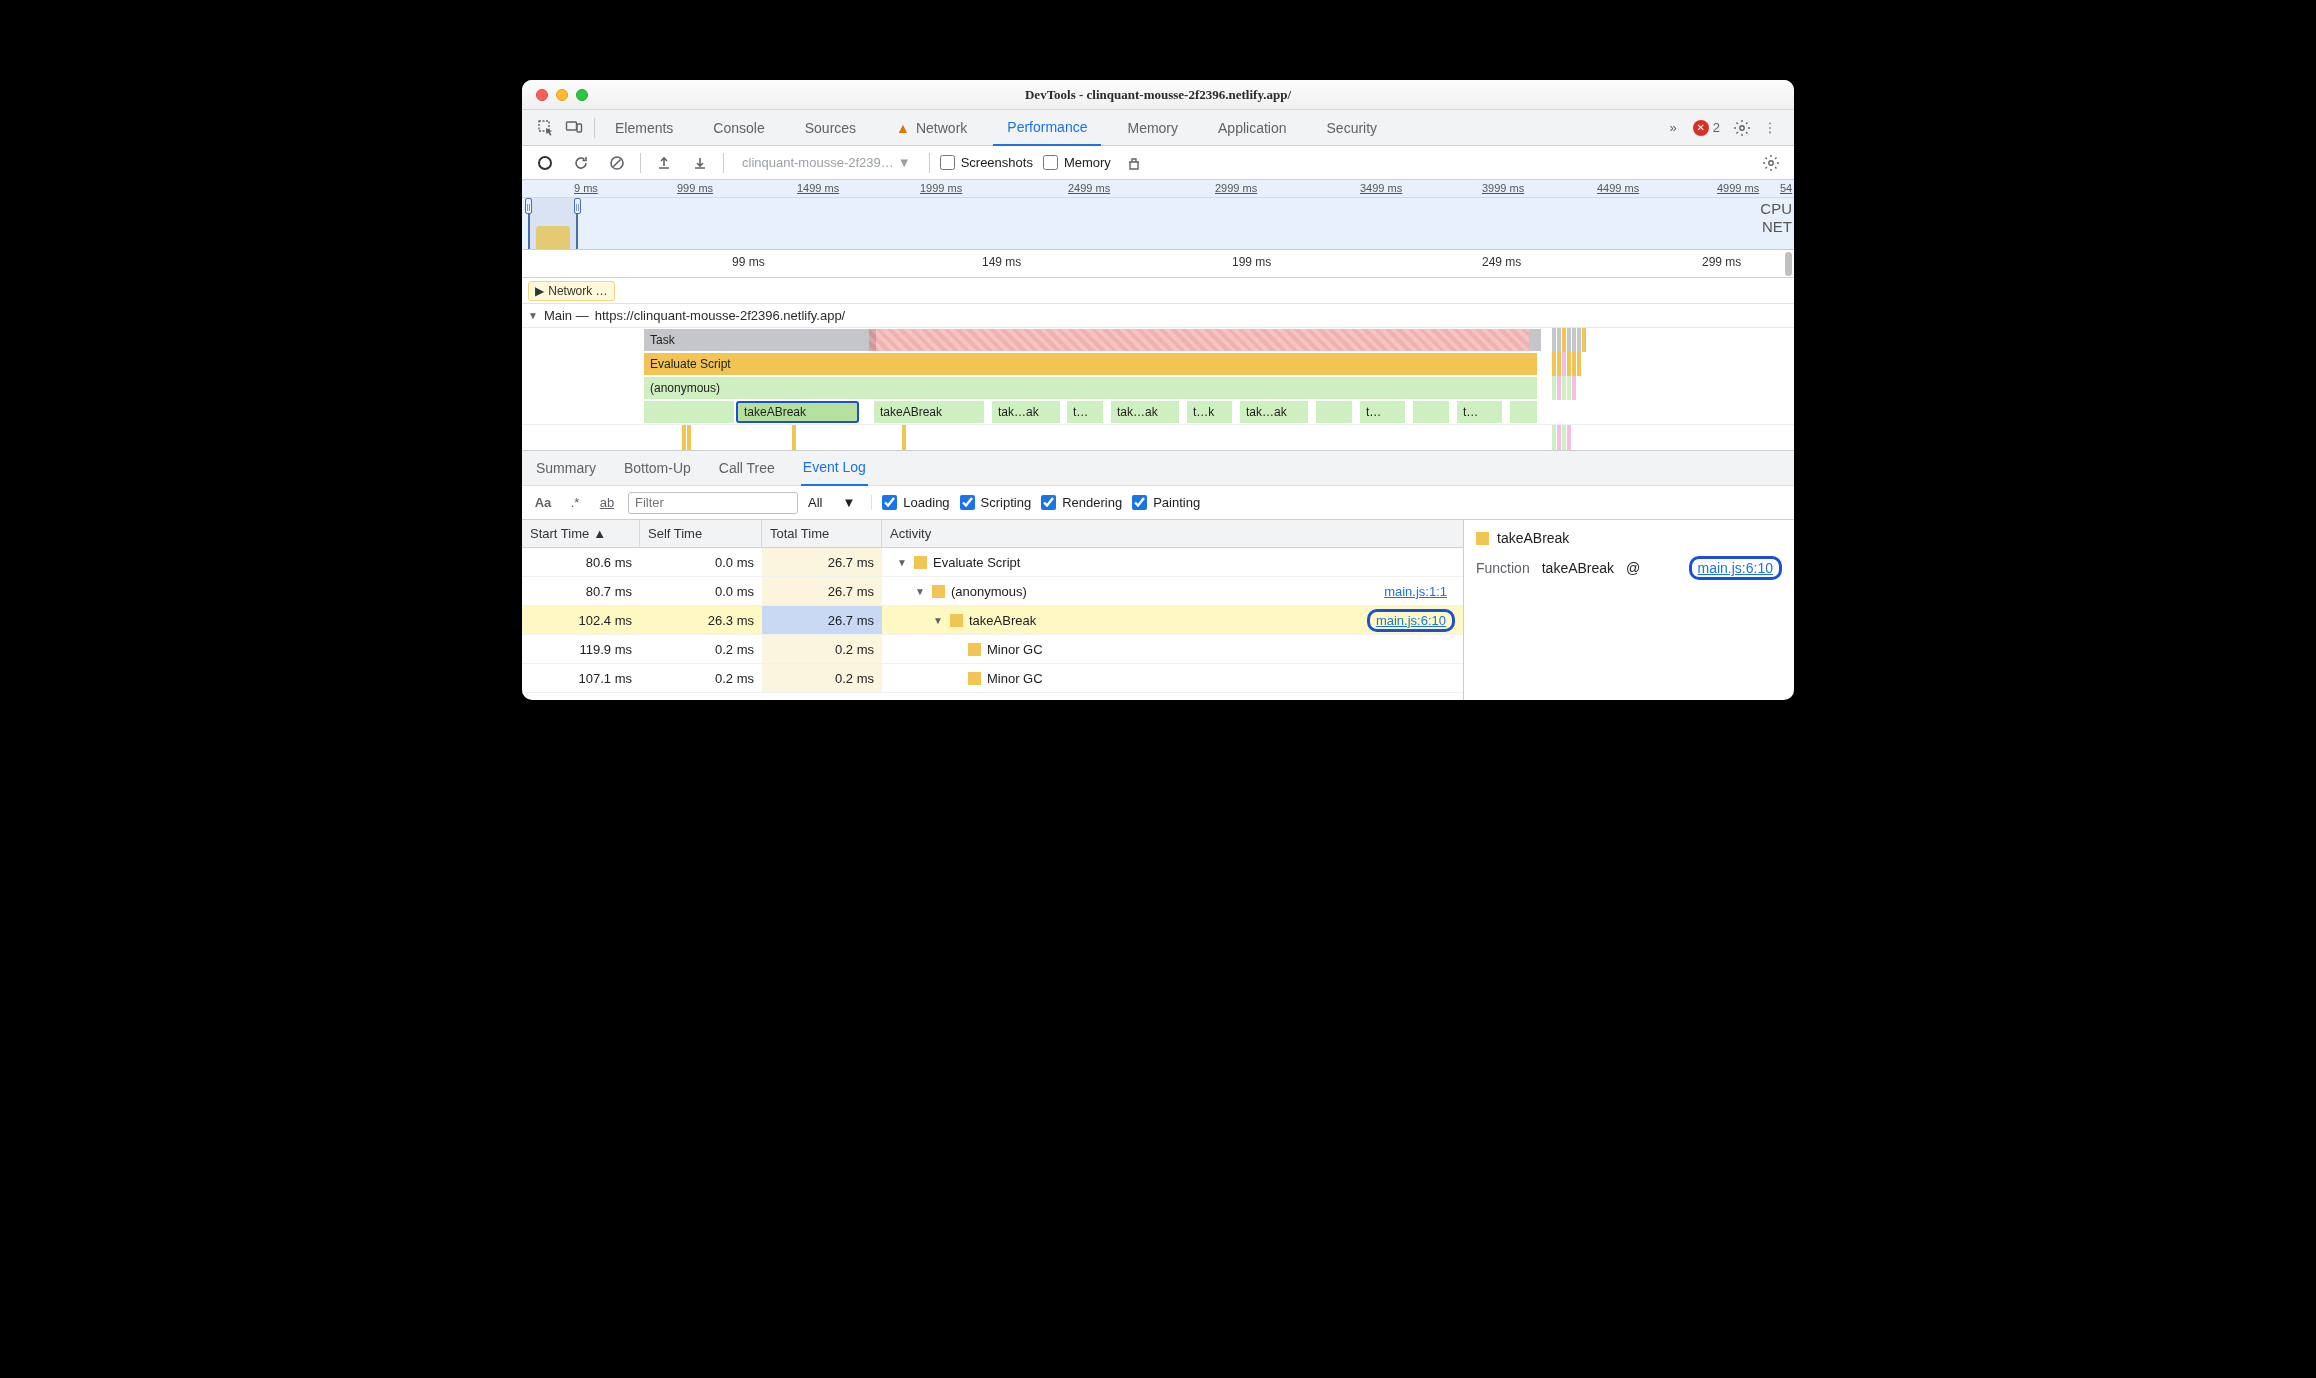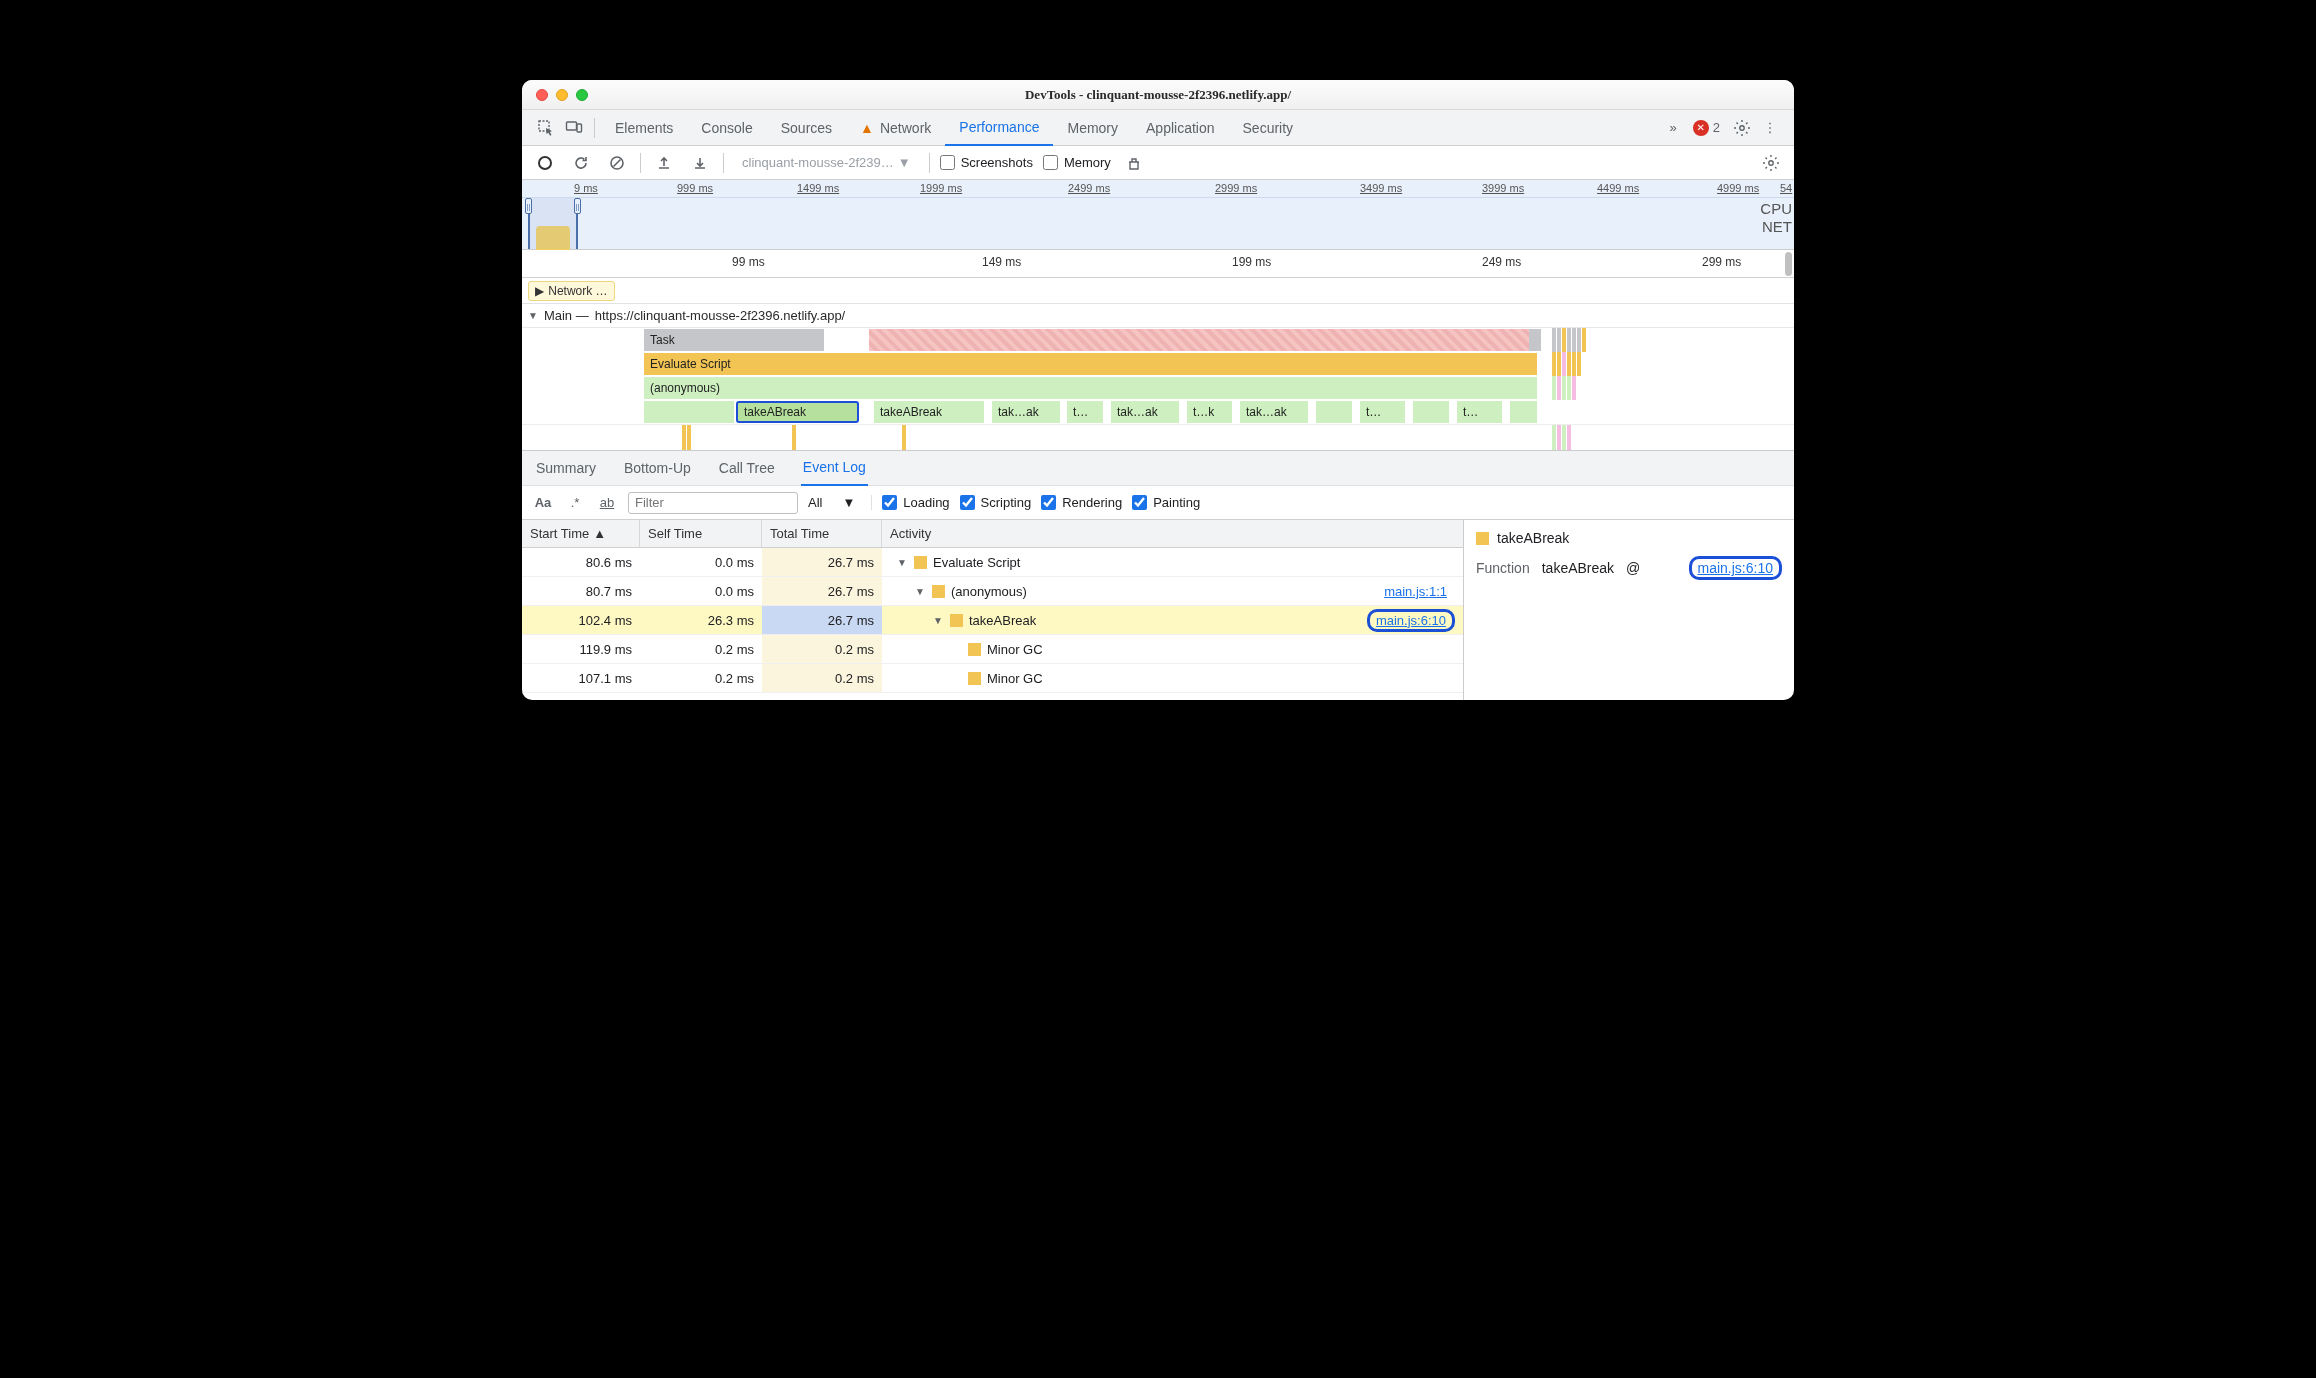--- a/index.html
+++ b/index.html
@@ -46,21 +46,21 @@
     border-bottom:1px solid #d0d0d0;
     padding:0 10px;
     gap:0;
     background:#f1f3f4;
   }
   .tabstrip .iconbtn {
     width:28px; height:28px; display:flex;align-items:center;justify-content:center;
     color:#5f6368; cursor:pointer; border-radius:3px;
   }
   .tabstrip .divider { width:1px;height:20px;background:#ccc;margin:0 6px;}
-  .tabs { display:flex; gap:0; flex:1; }
+  .tabs { display:flex; gap:12px; flex:1; }
   .tab { padding:0 14px; height:36px; display:flex; align-items:center; gap:6px; color:#5f6368; font-size:14px; cursor:pointer;}
   .tab.active { color:#1a73e8; border-bottom:2px solid #1a73e8;}
   .tab .warn-icon { color:#e37400; }
   .overflow { color:#5f6368;display:flex;align-items:center;padding:0 8px;cursor:pointer;}
   .err-badge { display:flex;align-items:center;gap:4px;color:#5f6368;padding:0 8px;}
   .err-badge .dot{width:16px;height:16px;border-radius:50%;background:#d93025;color:#fff;font-size:10px;display:flex;align-items:center;justify-content:center;}
   
   .toolbar {
     height:34px; display:flex;align-items:center;padding:0 10px;gap:10px;
     border-bottom:1px solid #d0d0d0; background:#fff;
@@ -305,21 +305,21 @@
   </div>
 
   <div class="flame">
     <div class="flame-header">
       <span class="tri">▼</span>
       <span>Main —</span>
       <span>https://clinquant-mousse-2f2396.netlify.app/</span>
     </div>
     <div class="flame-rows">
       <div class="frow">
-        <div class="bar gray" style="left:122px;width:180px">Task</div>
+        <div class="bar gray" style="left:122px;width:232px">Task</div>
         <div class="bar stripe" style="left:347px;width:660px"></div>
         <div class="bar gray" style="left:1007px;width:8px"></div>
         <div class="minibars" style="left:1030px;width:70px">
           <div class="mb-gray"></div>
             <div class="mb-gray"></div>
             <div class="mb-gold"></div>
             <div class="mb-gray"></div>
             <div class="mb-gray"></div>
             <div class="mb-gray"></div>
             <div class="mb-gold"></div>

